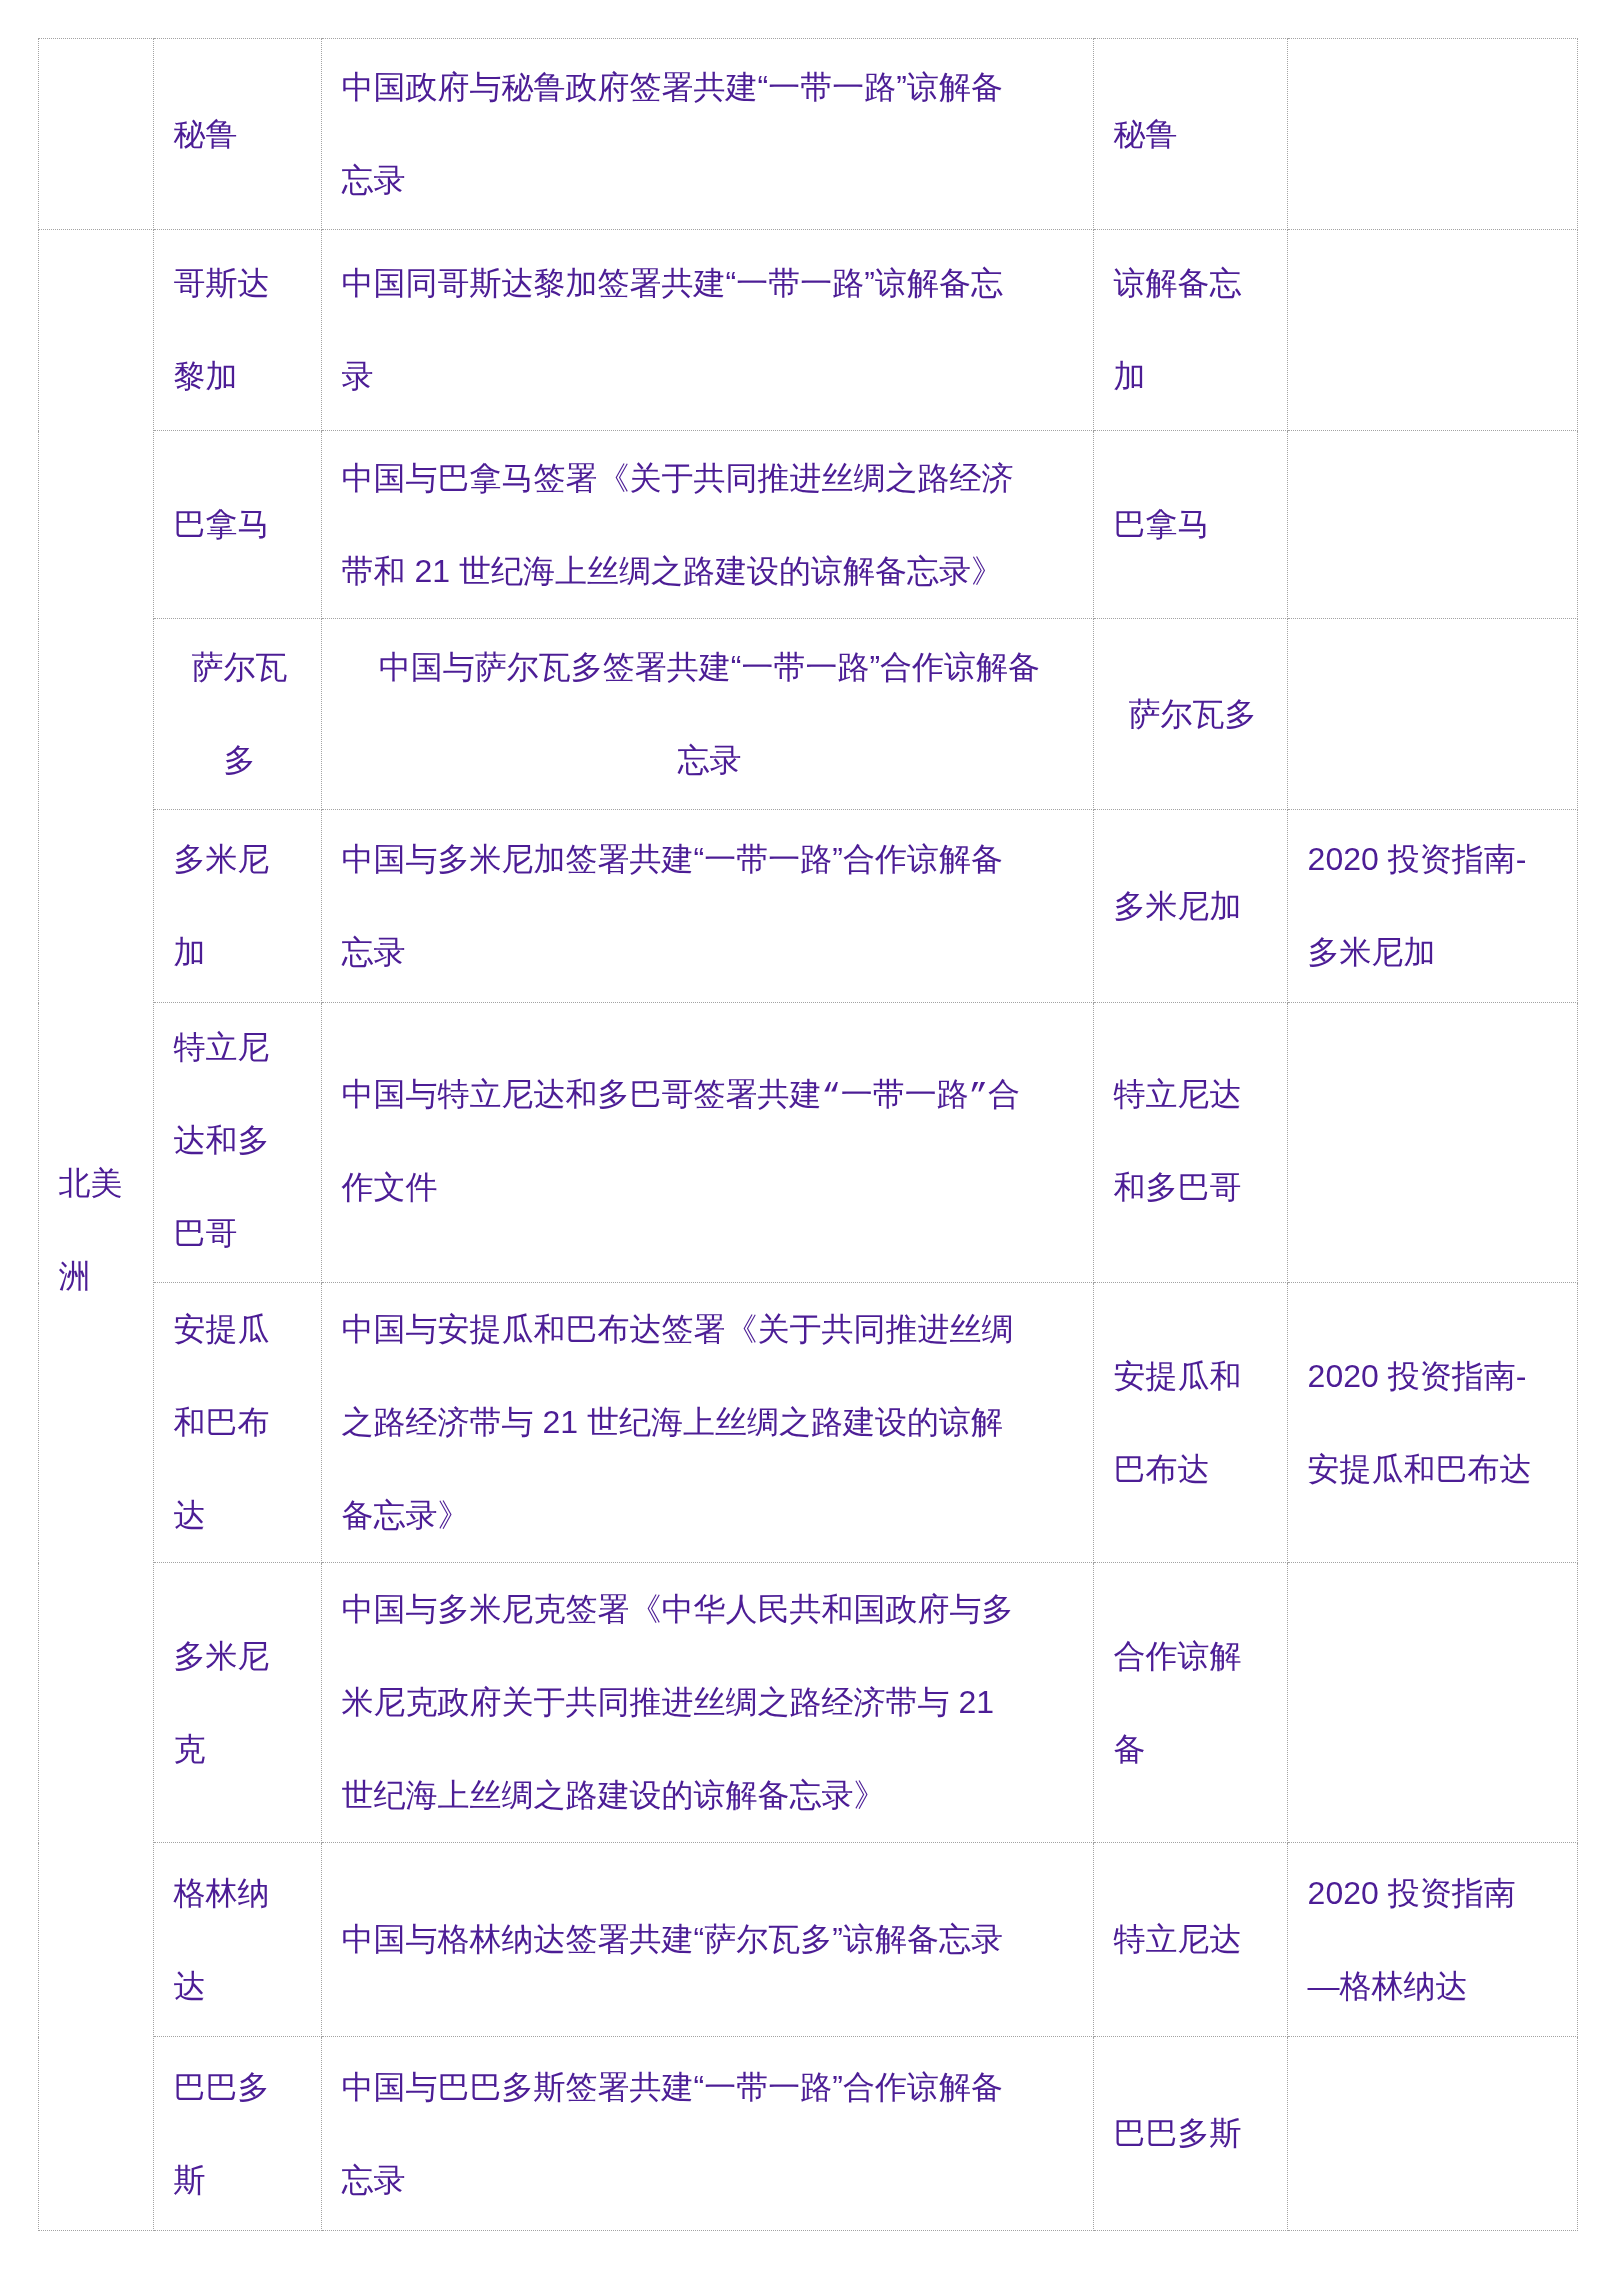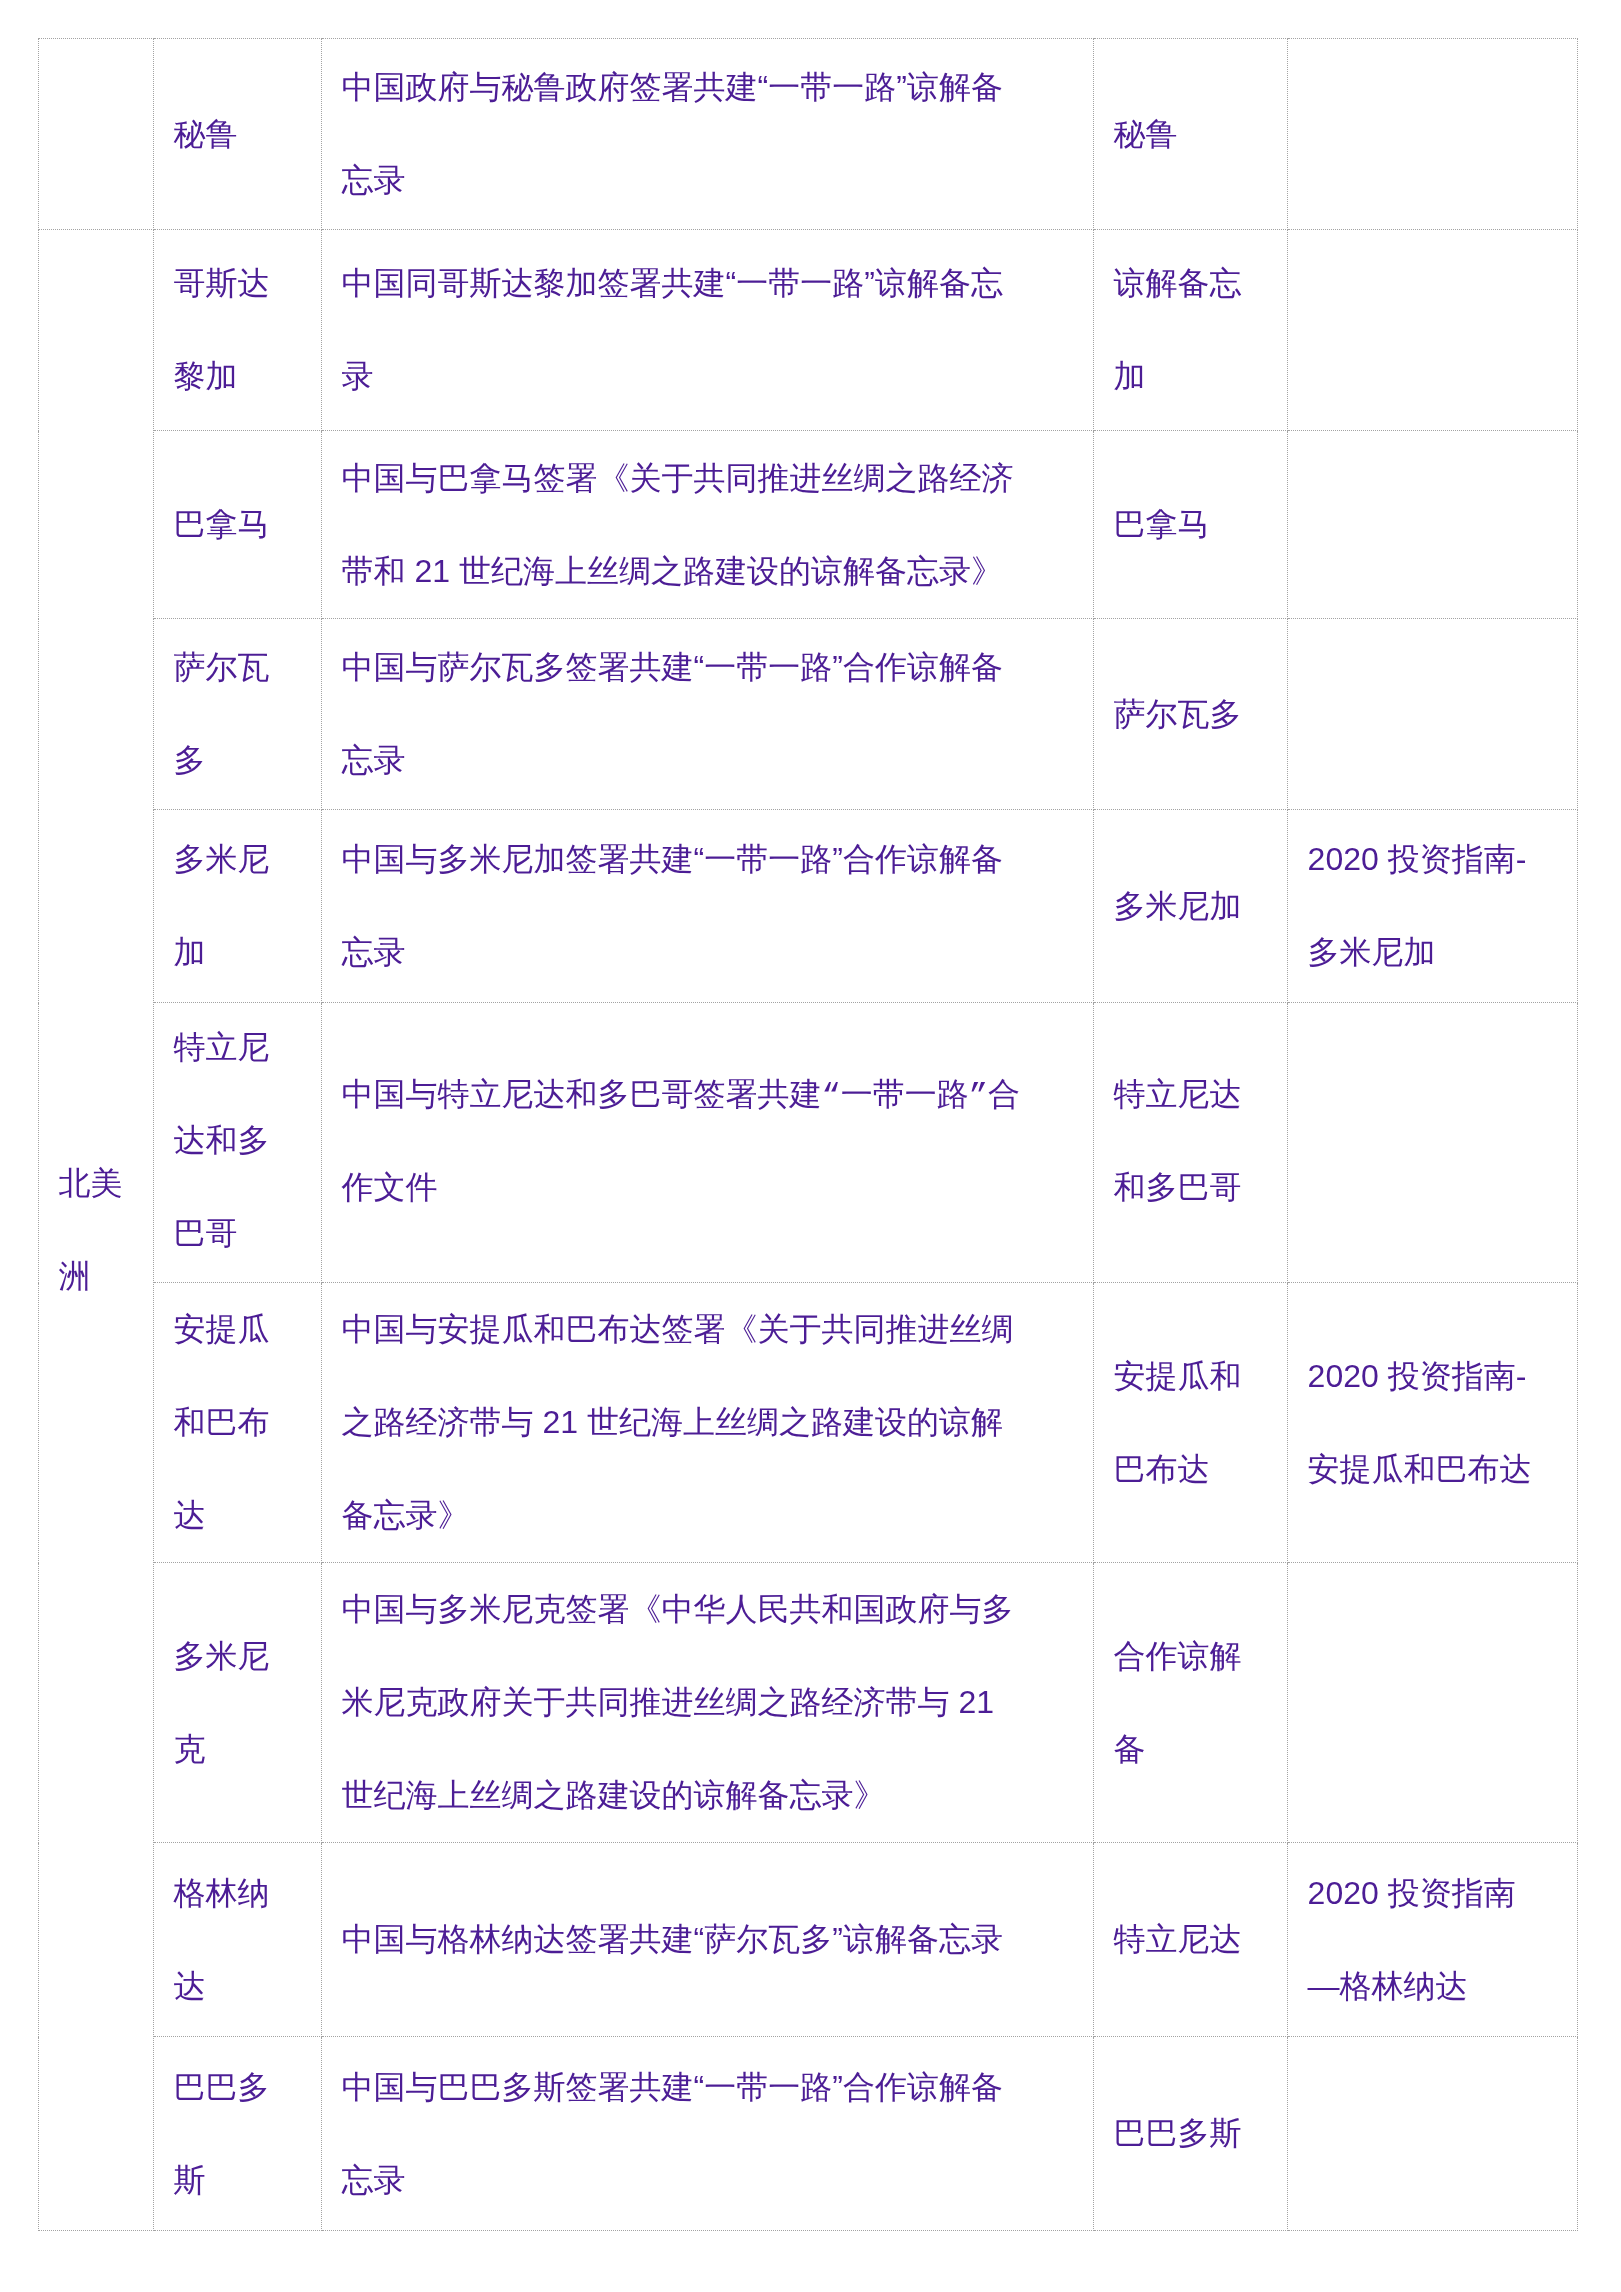--- a/index.html
+++ b/index.html
@@ -33,21 +33,21 @@
   col.col-country   { width: 168px; }
   col.col-agreement { width: 772px; }
   col.col-partner   { width: 194px; }
   col.col-note      { width: 290px; }
 
   td.c-partner, td.c-note { padding-left: 28px; }
 
   tr.r1  td { height: 190px; }
   tr.r2  td { height: 200px; }
   tr.r3  td { height: 187px; }
-  tr.r4  td { height: 190px; }
+  tr.r4  td { height: 190px; text-align: center; }
   tr.r5  td { height: 192px; }
   tr.r6  td { height: 278px; font-family: Liberation Mono, monospace; }
   tr.r7  td { height: 277px; }
   tr.r8  td { height: 277px; }
   tr.r9  td { height: 193px; }
   tr.r10 td { height: 193px; }
 </style>
 </head>
 <body>
 

